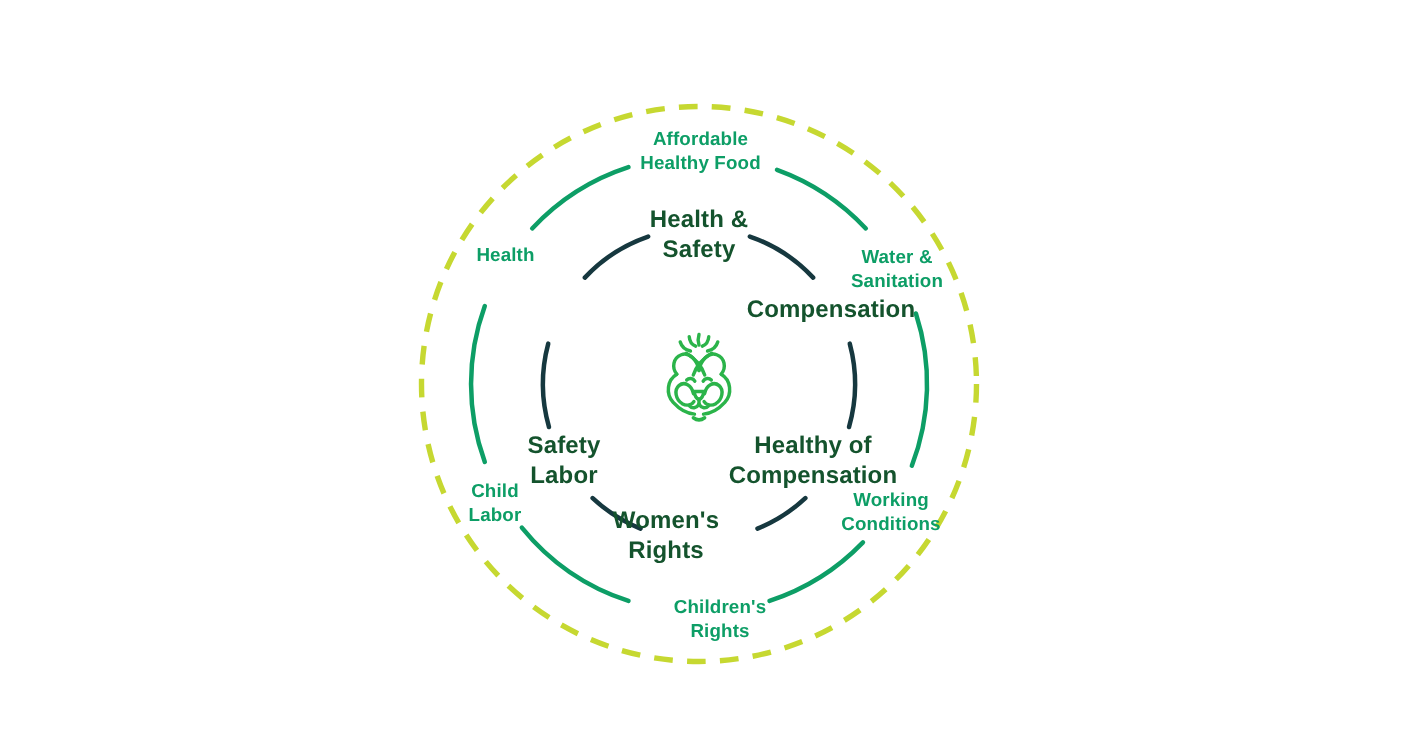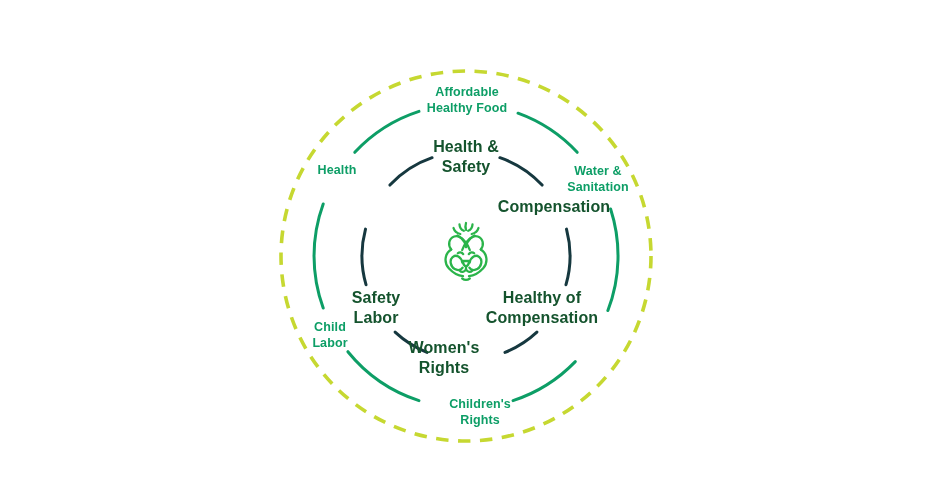--- a/index.html
+++ b/index.html
@@ -95,20 +95,24 @@
   </div>
 
   <div class="lbl green" style="left:598px;top:180px">
     <span>Water &amp;</span>
     <span>Sanitation</span>
   </div>
   <div class="lbl green" style="left:467px;top:101px">
     <span>Affordable</span>
     <span>Healthy Food</span>
   </div>
+  <div class="lbl green" style="left:594px;top:342px">
+    <span>Working</span>
+    <span>Conditions</span>
+  </div>
   <div class="lbl green" style="left:480px;top:413px">
     <span>Children's</span>
     <span>Rights</span>
   </div>
   <div class="lbl green" style="left:330px;top:336px">
     <span>Child</span>
     <span>Labor</span>
   </div>
   <div class="lbl green" style="left:337px;top:171px">
     <span>Health</span>

